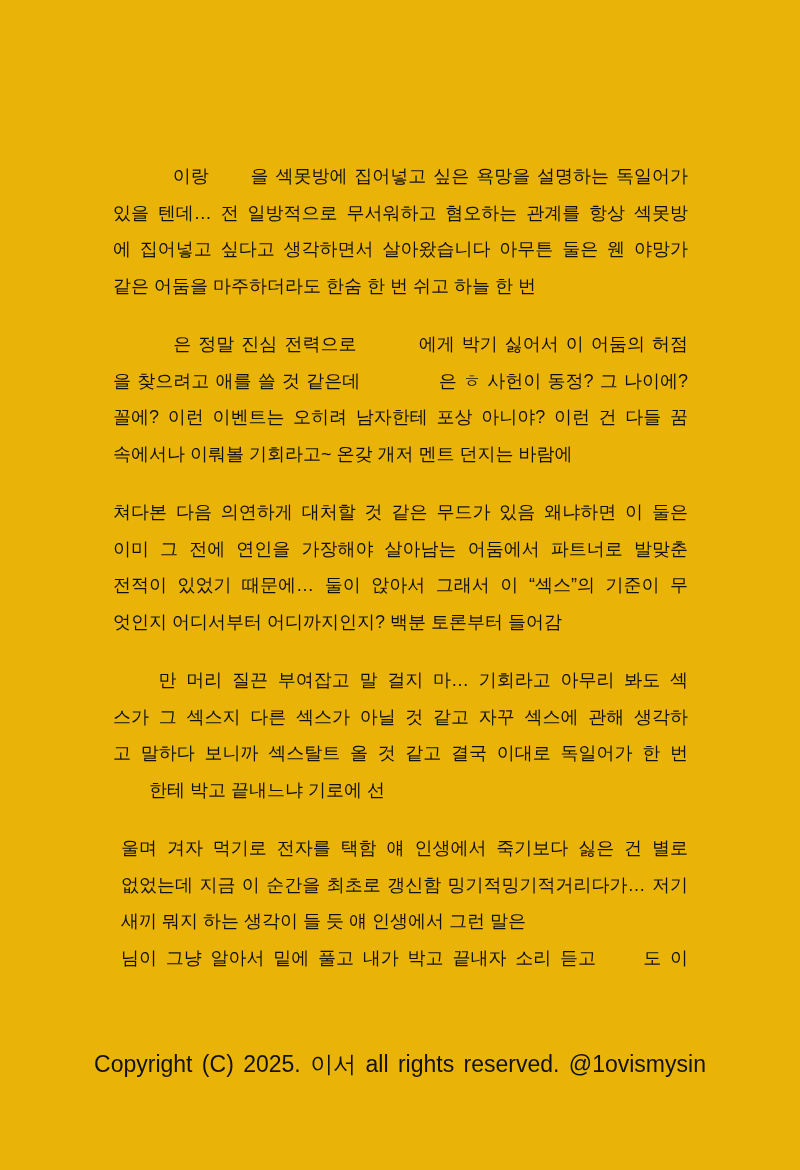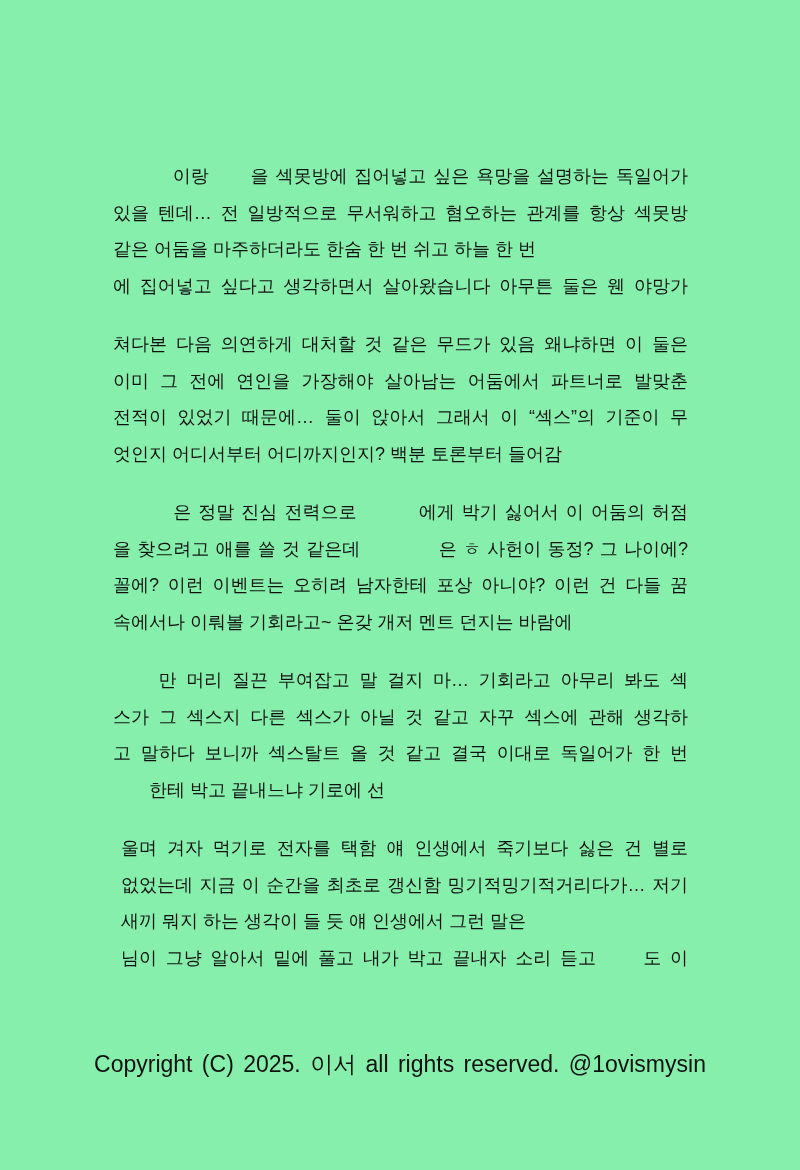--- a/index.html
+++ b/index.html
@@ -4,21 +4,21 @@
 <style>
   html, body {
     margin: 0;
     padding: 0;
     background: #ffffff;
   }
   .page {
     position: relative;
     width: 800px;
     height: 1170px;
-    background: #86efac;
+    background: #eab308;
     overflow: hidden;
     font-family: "Liberation Sans", "DejaVu Sans", sans-serif;
     color: #111111;
   }
   .content {
     position: absolute;
     left: 113px;
     top: 158px;
     width: 575px;
   }
@@ -53,34 +53,34 @@
   }
 </style>
 </head>
 <body>
 
 <div class="page">
   <div class="content">
       <div class="paragraph">
         <div class="line">　　　이랑　　을 섹못방에 집어넣고 싶은 욕망을 설명하는 독일어가</div>
         <div class="line">있을 텐데… 전 일방적으로 무서워하고 혐오하는 관계를 항상 섹못방</div>
+        <div class="line">에 집어넣고 싶다고 생각하면서 살아왔습니다 아무튼 둘은 웬 야망가</div>
         <div class="line last">같은 어둠을 마주하더라도 한숨 한 번 쉬고 하늘 한 번</div>
-        <div class="line">에 집어넣고 싶다고 생각하면서 살아왔습니다 아무튼 둘은 웬 야망가</div>
+      </div>
+      <div class="paragraph">
+        <div class="line">　　　은 정말 진심 전력으로　　　에게 박기 싫어서 이 어둠의 허점</div>
+        <div class="line">을 찾으려고 애를 쓸 것 같은데　　　　은 ㅎ 사헌이 동정? 그 나이에?</div>
+        <div class="line">꼴에? 이런 이벤트는 오히려 남자한테 포상 아니야? 이런 건 다들 꿈</div>
+        <div class="line last">속에서나 이뤄볼 기회라고~ 온갖 개저 멘트 던지는 바람에</div>
       </div>
       <div class="paragraph">
         <div class="line">쳐다본 다음 의연하게 대처할 것 같은 무드가 있음 왜냐하면 이 둘은</div>
         <div class="line">이미 그 전에 연인을 가장해야 살아남는 어둠에서 파트너로 발맞춘</div>
         <div class="line">전적이 있었기 때문에… 둘이 앉아서 그래서 이 “섹스”의 기준이 무</div>
         <div class="line last">엇인지 어디서부터 어디까지인지? 백분 토론부터 들어감</div>
-      </div>
-      <div class="paragraph">
-        <div class="line">　　　은 정말 진심 전력으로　　　에게 박기 싫어서 이 어둠의 허점</div>
-        <div class="line">을 찾으려고 애를 쓸 것 같은데　　　　은 ㅎ 사헌이 동정? 그 나이에?</div>
-        <div class="line">꼴에? 이런 이벤트는 오히려 남자한테 포상 아니야? 이런 건 다들 꿈</div>
-        <div class="line last">속에서나 이뤄볼 기회라고~ 온갖 개저 멘트 던지는 바람에</div>
       </div>
       <div class="paragraph">
         <div class="line">　　만 머리 질끈 부여잡고 말 걸지 마… 기회라고 아무리 봐도 섹</div>
         <div class="line">스가 그 섹스지 다른 섹스가 아닐 것 같고 자꾸 섹스에 관해 생각하</div>
         <div class="line">고 말하다 보니까 섹스탈트 올 것 같고 결국 이대로 독일어가 한 번</div>
         <div class="line last">　　한테 박고 끝내느냐 기로에 선</div>
       </div>
       <div class="paragraph">
         <div class="line">울며 겨자 먹기로 전자를 택함 얘 인생에서 죽기보다 싫은 건 별로</div>
         <div class="line">없었는데 지금 이 순간을 최초로 갱신함 밍기적밍기적거리다가… 저기</div>

